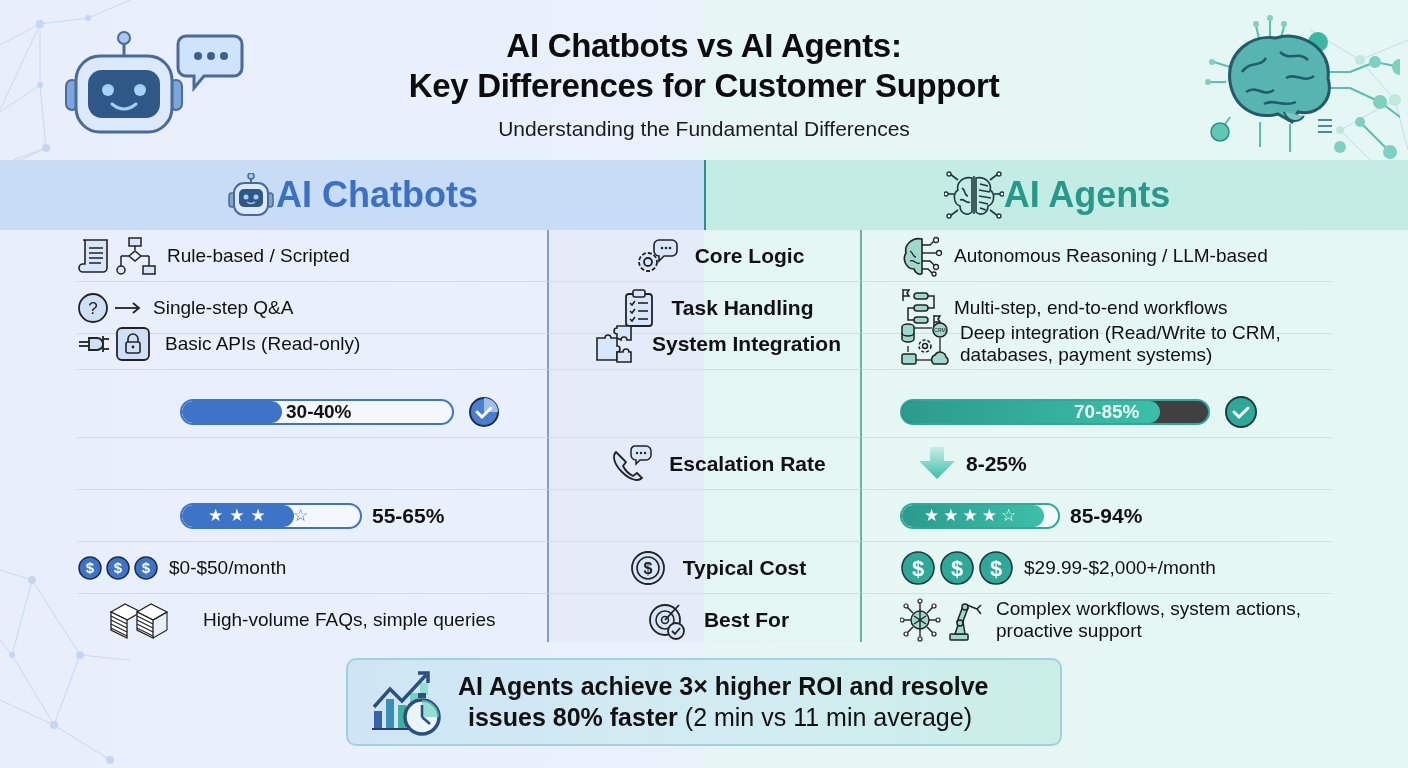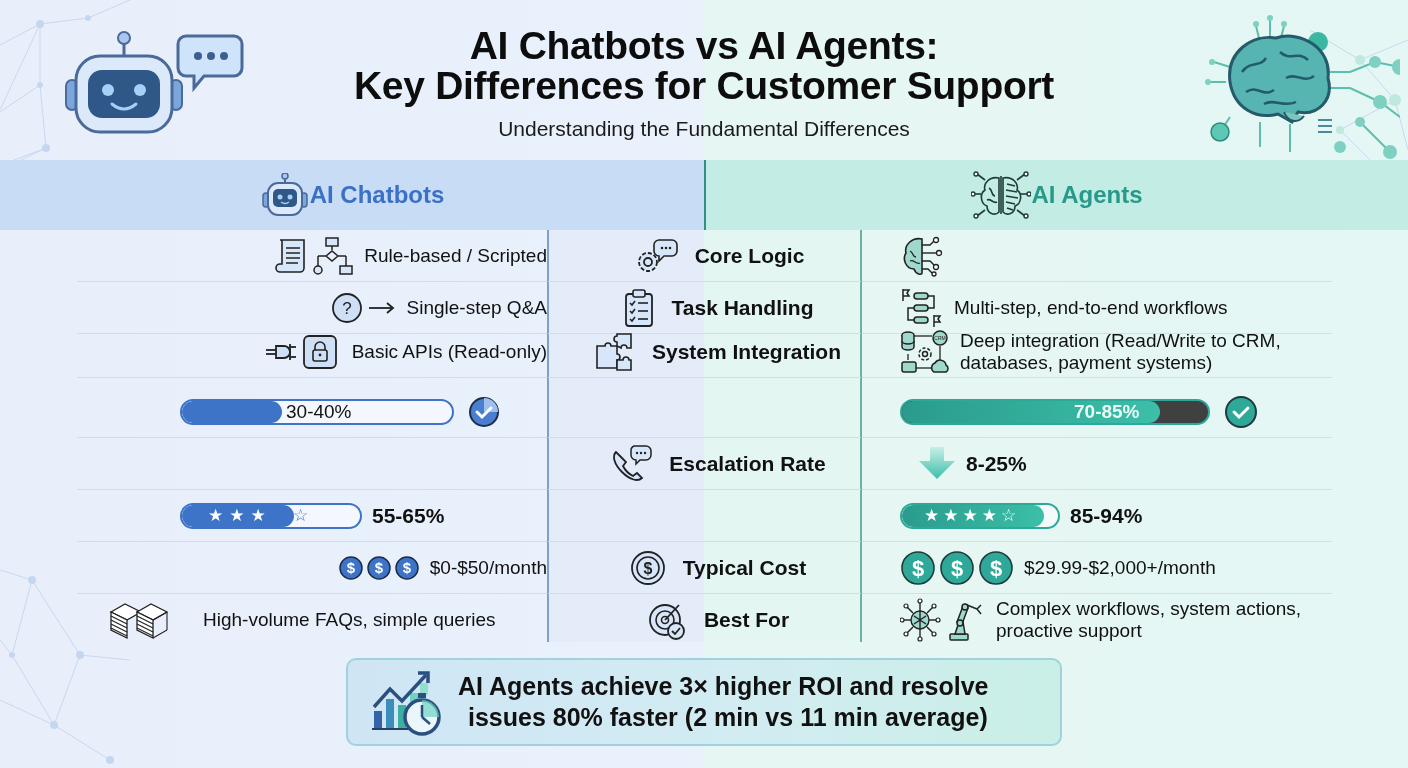--- a/index.html
+++ b/index.html
@@ -9,64 +9,64 @@
     color: #111;
     background: linear-gradient(90deg, #e8effb 0%, #e9f1fb 50%, #e6f6f3 50%, #e4f7f4 100%);
     position: relative;
   }
   .bg-net { position: absolute; inset: 0; pointer-events: none; }
 
   
   .header { position: absolute; left: 0; top: 0; width: 1408px; height: 160px; }
   .title {
     position: absolute; left: 0; right: 0; top: 26px;
-    text-align: center; font-weight: 700; font-size: 39px; line-height: 40px; color: #0d0d0d;
+    text-align: center; font-weight: 700; font-size: 33px; line-height: 40px; color: #0d0d0d;
     letter-spacing: -0.3px;
   }
   .subtitle {
     position: absolute; left: 0; right: 0; top: 117px; text-align: center;
     font-size: 21px; color: #1a1a1a;
   }
   .hero-robot { position: absolute; left: 62px; top: 28px; }
   .hero-brain { position: absolute; left: 1200px; top: 12px; }
 
   
   .col-head {
     position: absolute; top: 160px; height: 70px;
     display: flex; align-items: center; justify-content: center; gap: 0;
-    font-weight: 700; font-size: 24px;
+    font-weight: 700; font-size: 36px;
   }
   .col-head.left { left: 0; width: 704px; background: #c9dcf6; color: #3a70c5; }
   .col-head.right { left: 704px; width: 704px; background: #c2ece4; color: #27998a; border-left: 2px solid #2d8f86; }
 
   
   .table { position: absolute; left: 0; top: 230px; width: 1408px; }
   .row { position: absolute; left: 0; width: 1408px; height: 52px; }
   .row .sep { position: absolute; bottom: 0; height: 1px; background: #d2dbe6; }
   .row .sep.l { left: 77px; width: 470px; }
   .row .sep.m { left: 548px; width: 313px; }
   .row .sep.r { left: 862px; width: 470px; background: #cfe3df; }
   .vline { position: absolute; top: 230px; height: 412px; width: 2px; }
   .vline.a { left: 547px; background: #7e9fcf; }
   .vline.b { left: 860px; background: #6cb1a6; }
   .mid-bg { position: absolute; top: 230px; left: 549px; width: 311px; height: 412px;
     background: linear-gradient(90deg, #e5ecf9 0%, #e5ecf9 50%, #e4f6f2 50%, #e4f6f2 100%); }
 
   .cell { position: absolute; top: 0; height: 52px; display: flex; align-items: center; gap: 10px; }
-  .cell.left { left: 77px; width: 470px; justify-content: flex-end; font-size: 19px; }
+  .cell.left { left: 77px; width: 470px; justify-content: flex-start; font-size: 19px; }
   .cell.mid { left: 549px; width: 338px; justify-content: center; font-size: 21px; font-weight: 700; gap: 17px; }
   .cell.right { left: 880px; width: 460px; justify-content: flex-start; padding-left: 20px; font-size: 19px; line-height: 22px; }
   .ico { display: inline-flex; align-items: center; justify-content: center; flex: 0 0 auto; }
 
   
   .bar { position: relative; height: 26px; border-radius: 13px; border: 2px solid #3d74c8; background: #f4f8fe; overflow: hidden; }
   .bar .fill { position: absolute; left: 0; top: 0; bottom: 0; border-radius: 13px; }
   .bar-blue { width: 274px; }
   .bar-blue .fill { width: 100px; background: #3d74c8; }
-  .bar-blue .lbl { position: absolute; left: 104px; top: 0; line-height: 22px; font-weight: 400; font-size: 19px; color: #111; }
+  .bar-blue .lbl { position: absolute; left: 104px; top: 0; line-height: 22px; font-weight: 700; font-size: 19px; color: #111; }
   .bar-teal { width: 310px; border-color: #2ea898; background: #404040; }
   .bar-teal .fill { width: 258px; background: linear-gradient(90deg, #2a9b8d, #3cbfa9); }
   .bar-teal .lbl { position: absolute; left: 172px; top: 0; line-height: 22px; font-weight: 700; font-size: 19px; color: #e9fbf7; }
 
   .stars-bar { position: relative; height: 26px; border-radius: 13px; border: 2px solid #3d74c8; background: #f4f8fe; overflow: hidden; display: flex; align-items: center; }
   .stars-bar .fill { position: absolute; left: 0; top: 0; bottom: 0; border-radius: 13px; }
   .stars-bar .stars { position: relative; display: flex; gap: 6px; padding-left: 26px; font-size: 17px; line-height: 22px; }
   .stars-blue { width: 182px; }
   .stars-blue .fill { width: 112px; background: #3d74c8; }
   .stars-teal { width: 160px; border-color: #2ea898; background: #f2fbf9; }
@@ -78,21 +78,21 @@
   
   .callout {
     position: absolute; left: 346px; top: 658px; width: 716px; height: 88px;
     border-radius: 10px; border: 2px solid #9fd2de;
     background: linear-gradient(90deg, #cfe5f5 0%, #d2ecf2 55%, #c9efe6 100%);
     display: flex; align-items: center;
   }
   .callout .ico { margin-left: 22px; }
   .callout .text { margin-left: 14px; font-size: 25px; line-height: 31px; font-weight: 700; color: #111; }
   .callout .text .l2 { display: block; padding-left: 10px; }
-  .callout .text .plain { font-weight: 700; }
+  .callout .text .plain { font-weight: 400; }
 </style>
 </head>
 <body>
 
 <svg class="bg-net" width="1408" height="768">
   <g stroke="#c9d8ee" stroke-width="1" fill="none">
     <line x1="0" y1="45" x2="40" y2="24"></line>
       <line x1="40" y1="24" x2="88" y2="18"></line>
       <line x1="40" y1="24" x2="0" y2="110"></line>
     <line x1="88" y1="18" x2="130" y2="0"></line>
@@ -300,20 +300,21 @@
               <path d="M22 34 h6 l4 4"></path>
             </g>
           <g fill="#fff" stroke="#222" stroke-width="1.3">
               <circle cx="36" cy="5" r="2.5"></circle>
               <circle cx="39" cy="18" r="2.5"></circle>
               <circle cx="36" cy="32" r="2.5"></circle>
               <circle cx="34" cy="39" r="2"></circle>
             </g>
         </svg>
       </span>
+      <span>Autonomous Reasoning / LLM-based</span>
     </div>
     <div class="sep l"></div>
       <div class="sep m"></div>
       <div class="sep r"></div>
   </div>
 
   <div class="row" style="top:52px">
     <div class="cell left">
       <span class="ico">
         <svg width="66" height="34" viewBox="0 0 66 34">
@@ -355,21 +356,21 @@
           </g>
         </svg>
       </span>
       <span>Multi-step, end-to-end workflows</span>
     </div>
     <div class="sep l"></div>
       <div class="sep m"></div>
       <div class="sep r"></div>
   </div>
 
-  <div class="row" style="top:96px">
+  <div class="row" style="top:88px">
     <div class="cell left">
       <span class="ico">
         <svg width="78" height="36" viewBox="0 0 78 36">
           <g stroke="#222" stroke-width="1.8" fill="none">
             <line x1="2" y1="16" x2="12" y2="16"></line>
               <line x1="2" y1="20" x2="12" y2="20"></line>
             <path d="M12 12 h8 a6 6 0 0 1 0 12 h-8z" fill="#cfe0f6"></path>
             <line x1="26" y1="10" x2="26" y2="26"></line>
               <line x1="26" y1="13" x2="32" y2="13"></line>
               <line x1="26" y1="23" x2="32" y2="23"></line>

